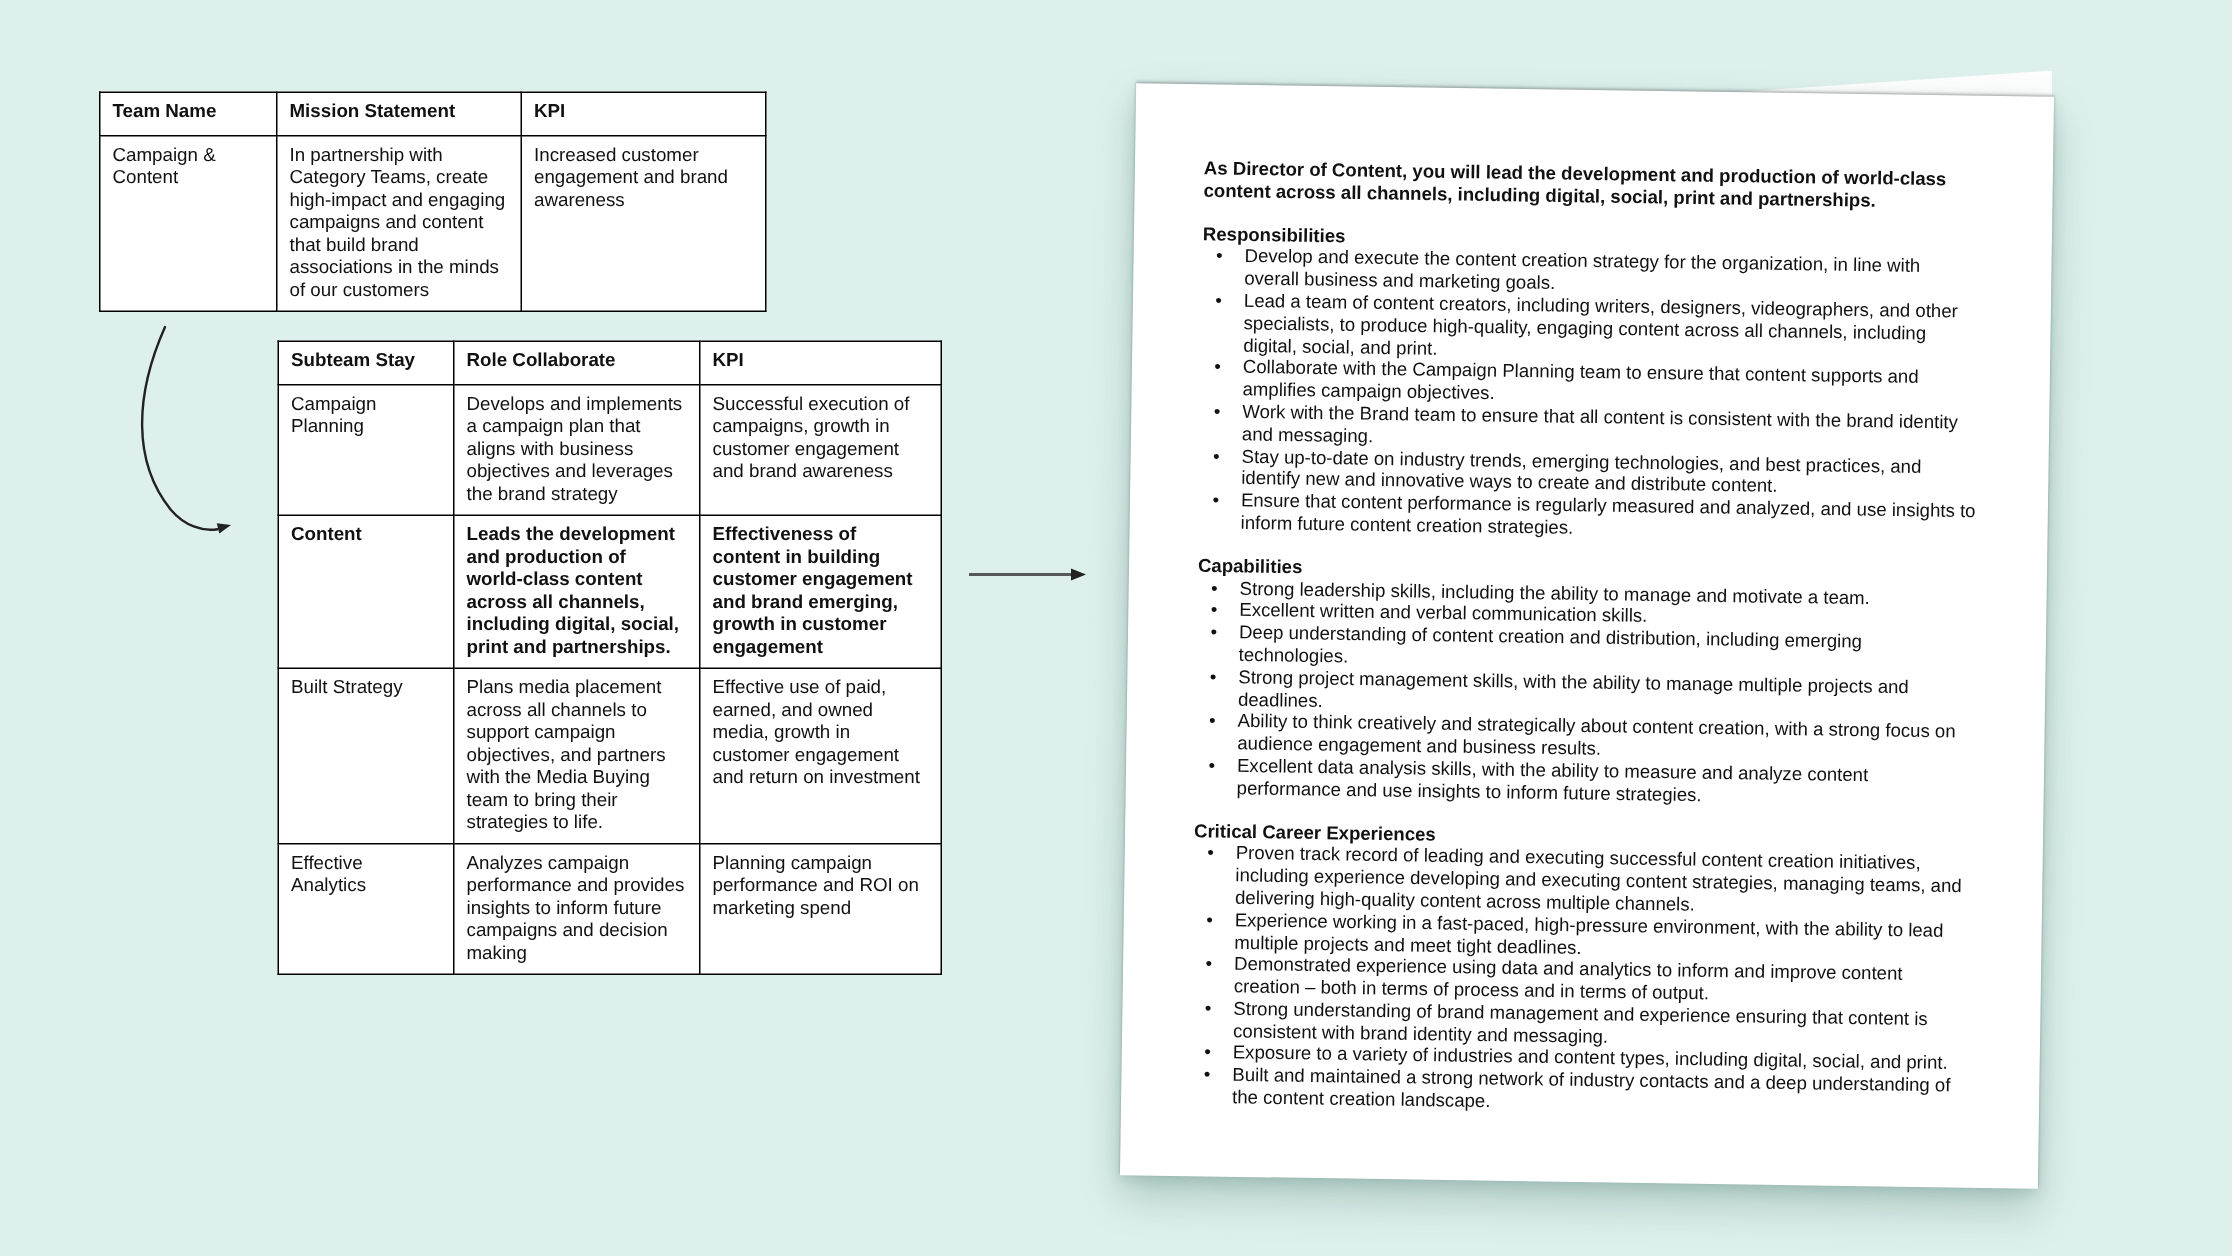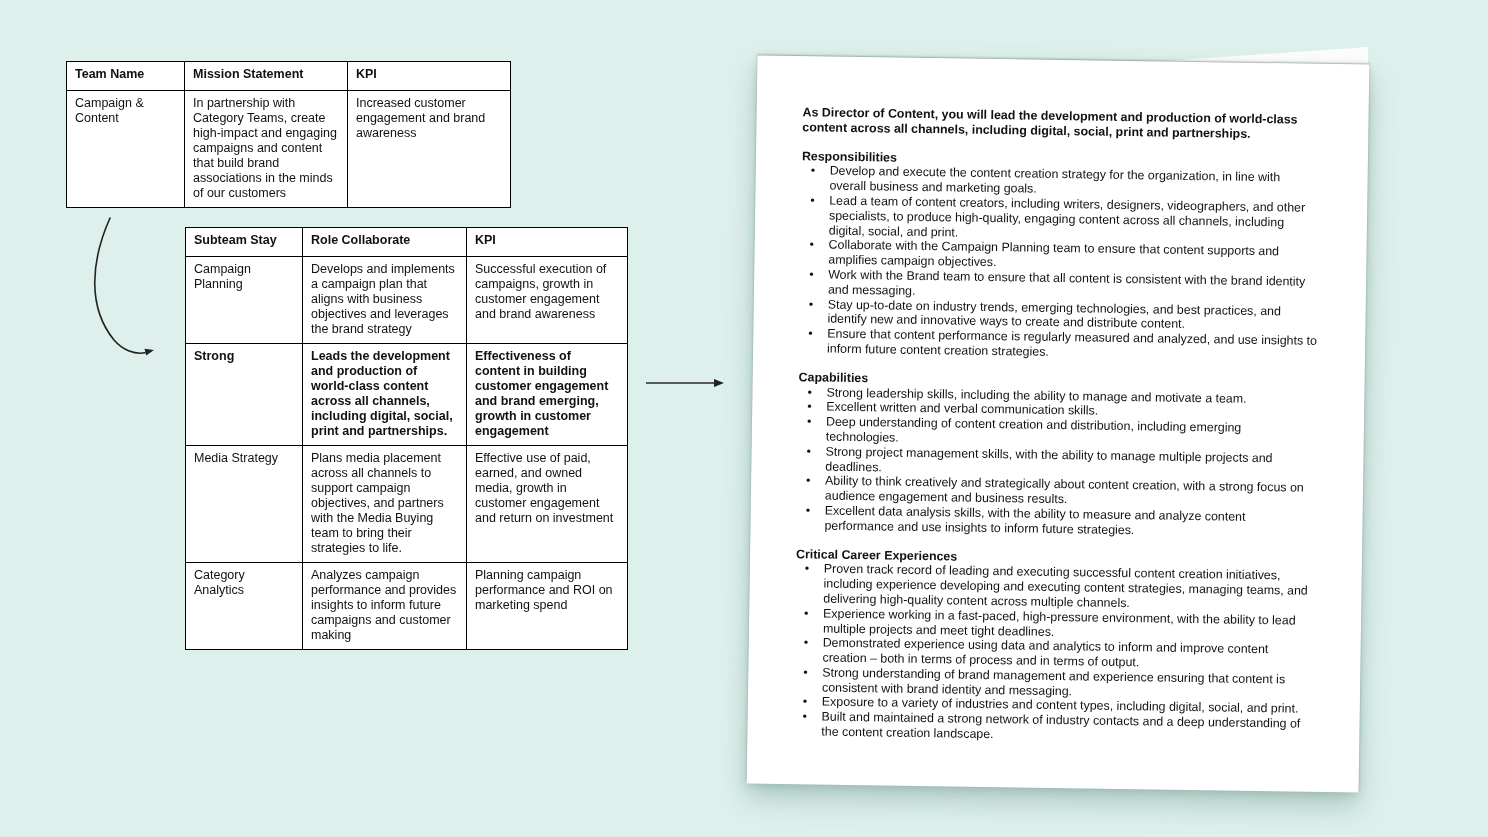--- a/index.html
+++ b/index.html
@@ -107,32 +107,32 @@
     <th>Subteam Stay</th>
     <th>Role Collaborate</th>
     <th>KPI</th>
   </tr>
   <tr class="h85">
     <td>Campaign Planning</td>
     <td>Develops and implements a campaign plan that aligns with business objectives and leverages the brand strategy</td>
     <td>Successful execution of campaigns, growth in customer engagement and brand awareness</td>
   </tr>
   <tr class="h98 row-bold">
-    <td>Strong</td>
+    <td>Content</td>
     <td>Leads the development and production of world-class content across all channels, including digital, social, print and partnerships.</td>
     <td>Effectiveness of content in building customer engagement and brand emerging, growth in customer engagement</td>
   </tr>
   <tr class="h114">
-    <td>Media Strategy</td>
+    <td>Built Strategy</td>
     <td>Plans media placement across all channels to support campaign objectives, and partners with the Media Buying team to bring their strategies to life.</td>
     <td>Effective use of paid, earned, and owned media, growth in customer engagement and return on investment</td>
   </tr>
   <tr class="h85">
-    <td>Category Analytics</td>
-    <td>Analyzes campaign performance and provides insights to inform future campaigns and customer making</td>
+    <td>Effective Analytics</td>
+    <td>Analyzes campaign performance and provides insights to inform future campaigns and decision making</td>
     <td>Planning campaign performance and ROI on marketing spend</td>
   </tr>
 </tbody>
   </table>
 
 <svg class="arrow-svg" id="straight-arrow" width="92" height="18" viewBox="0 0 92 18">
   <line x1="6" y1="9" x2="75" y2="9" stroke="#55595c" stroke-width="2"></line>
   <polygon points="84,9 74,5 74,13" fill="#222"></polygon>
 </svg>
 

